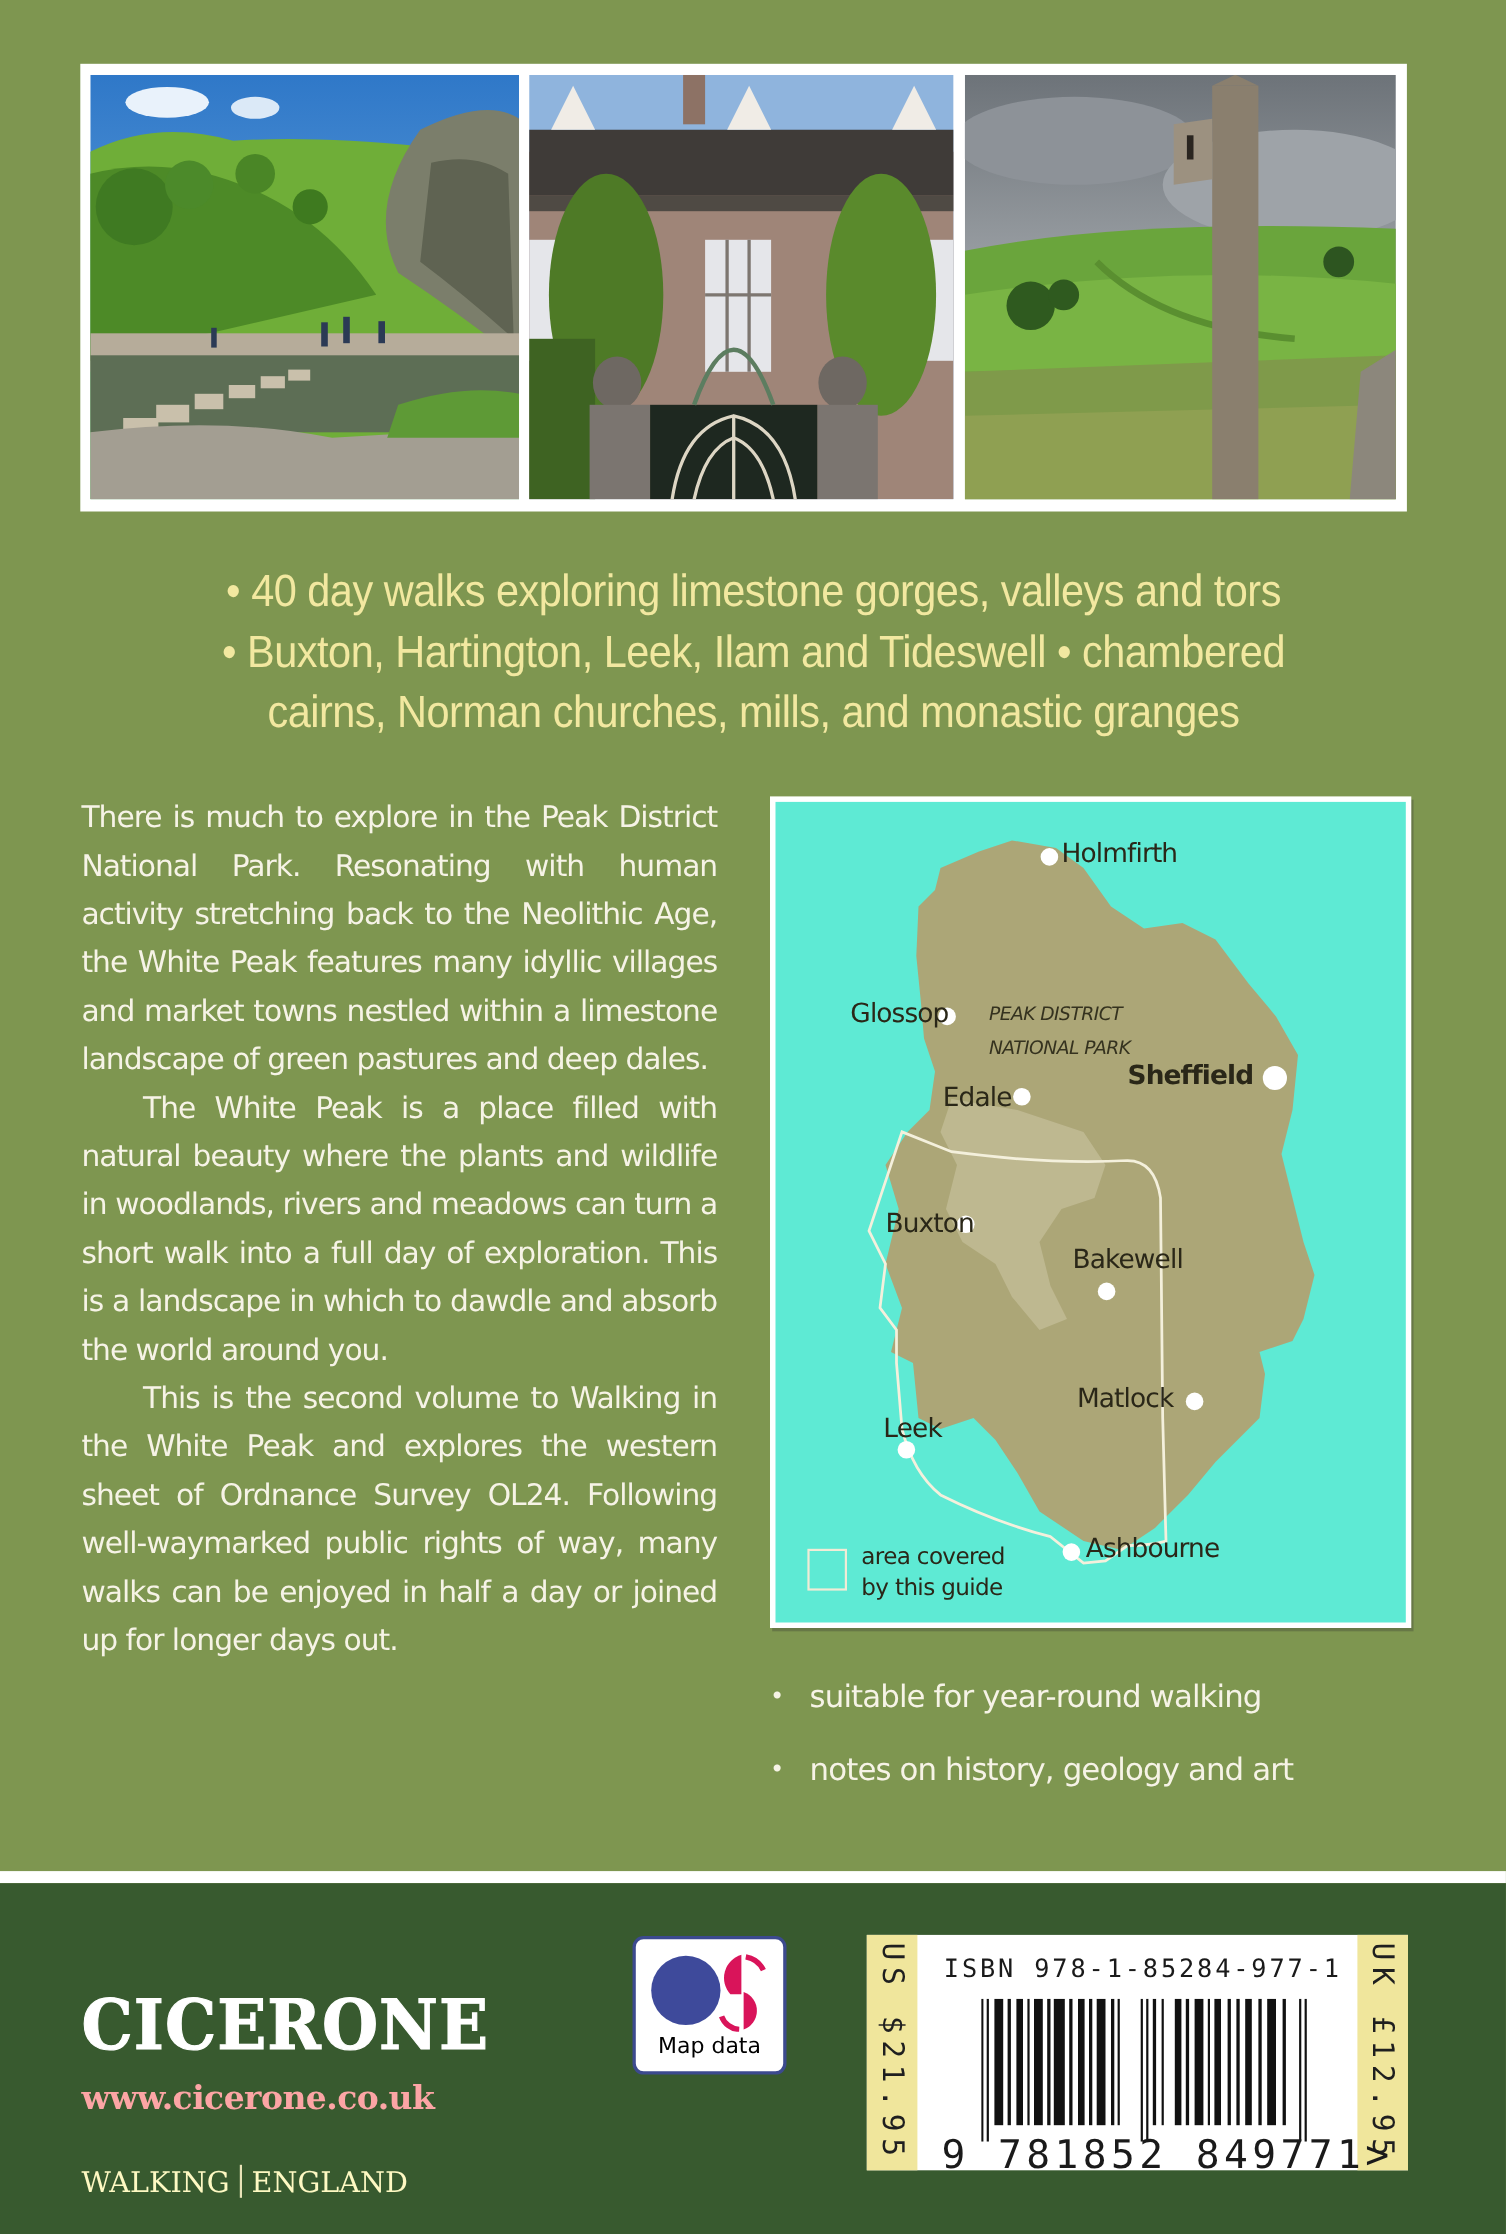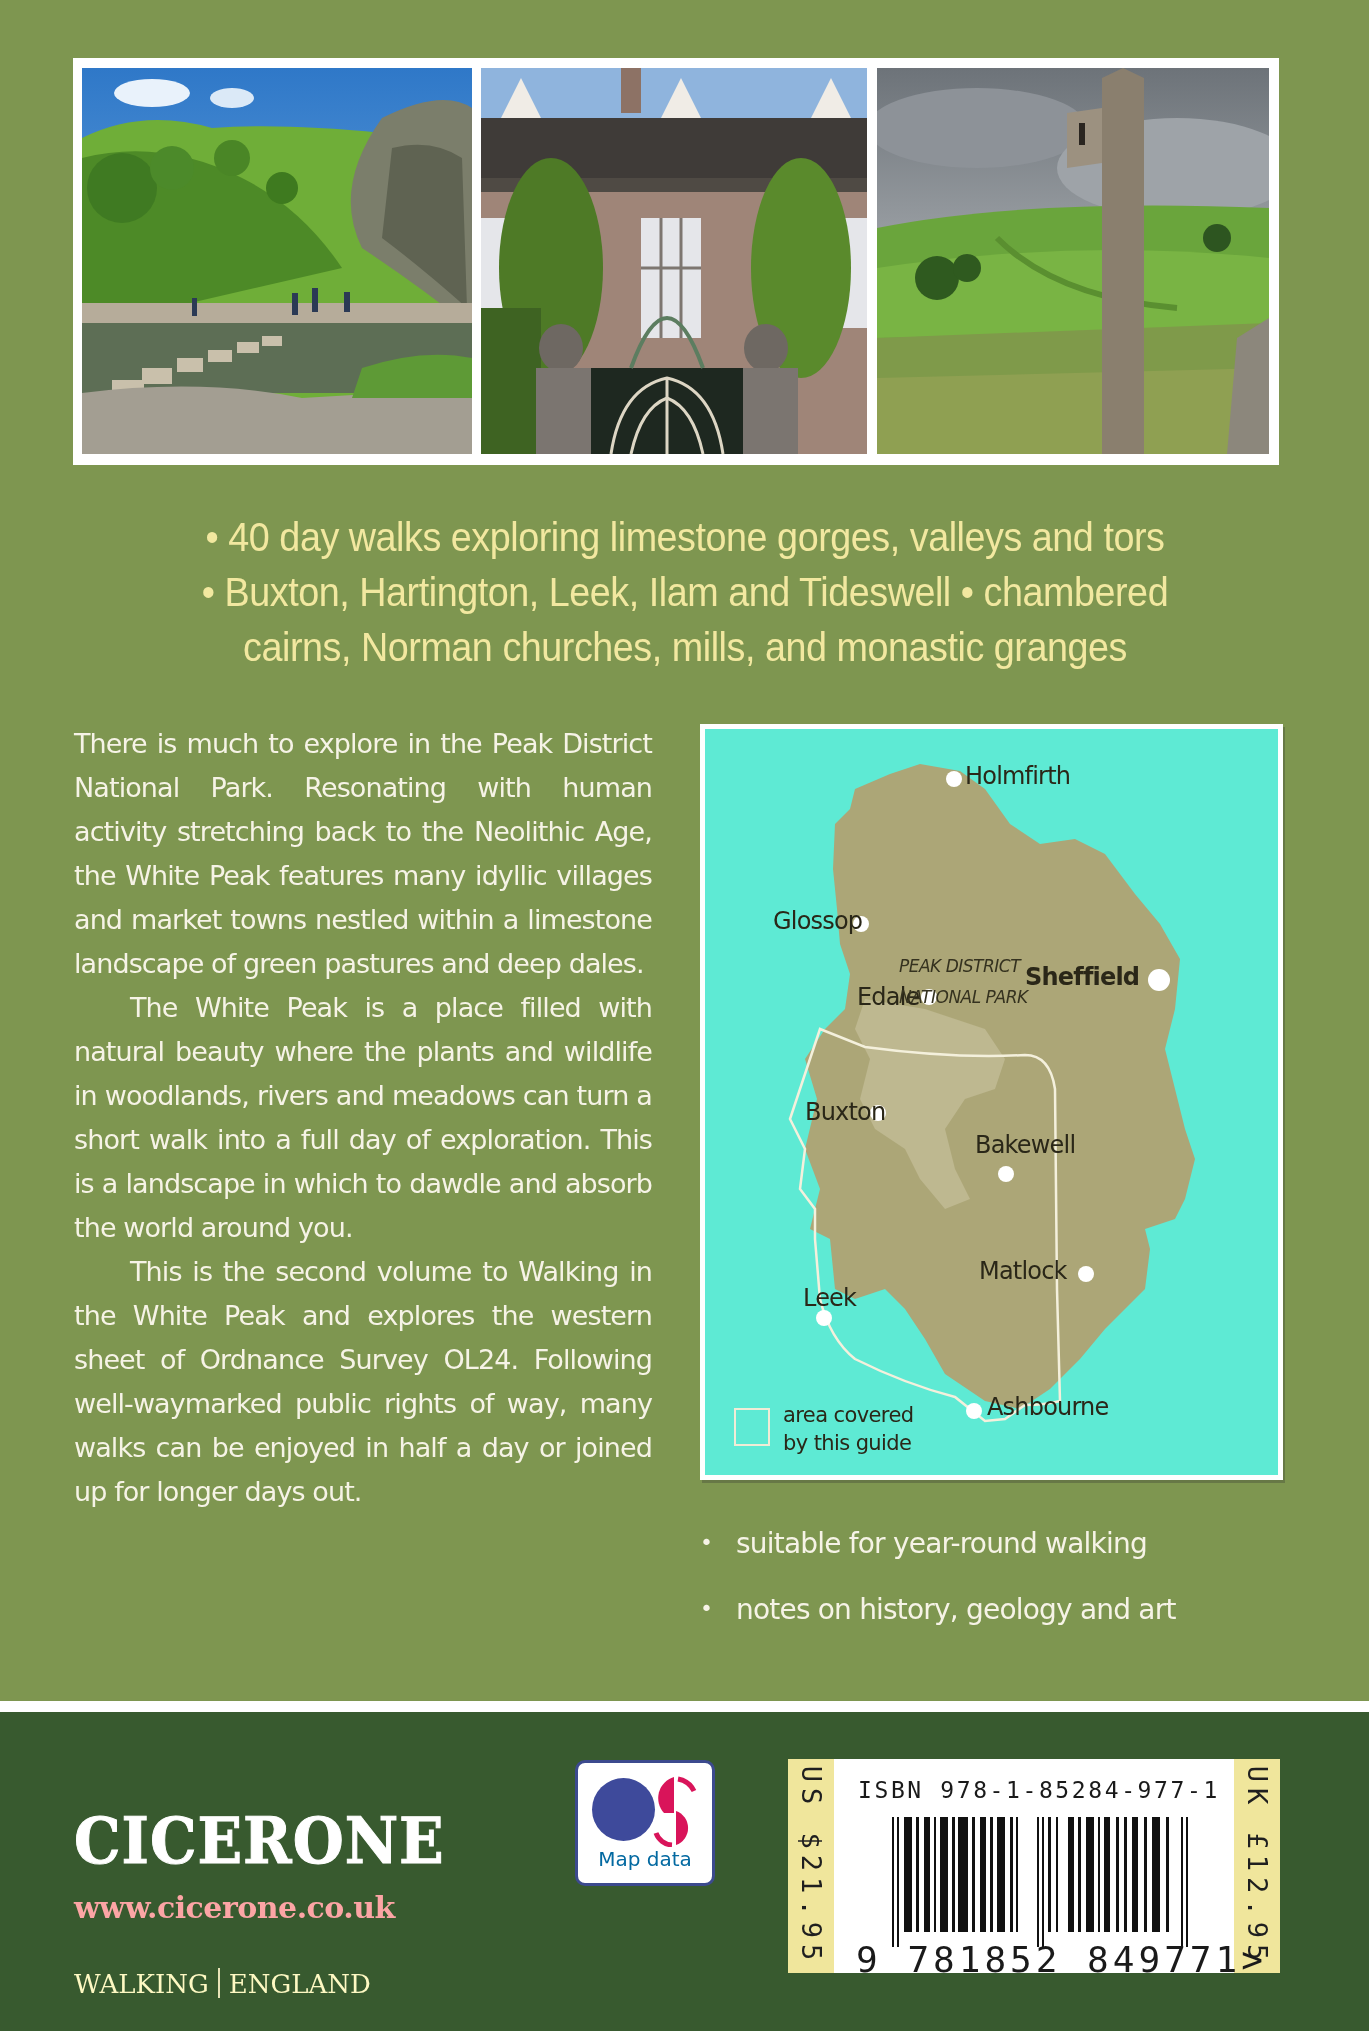--- a/index.html
+++ b/index.html
@@ -114,21 +114,21 @@
       position: absolute; left: 575px; top: 48px; width: 140px; height: 126px;
       background: #ffffff; border: 3px solid #3c4a8e; border-radius: 10px;
     }
     .os-badge .circle {
       position: absolute; left: 14px; top: 15px; width: 63px; height: 63px; border-radius: 50%;
       background: #3e4a9b;
     }
     .os-badge .s-mark { position: absolute; left: 72px; top: 12px; width: 48px; height: 72px; }
     .os-badge .map-data {
       position: absolute; left: 0; right: 0; top: 84px; text-align: center;
-      color: #0369a1; font-family: "DejaVu Sans", sans-serif; font-size: 20px;
+      color: #000000; font-family: "DejaVu Sans", sans-serif; font-size: 20px;
     }
 
     .barcode-panel {
       position: absolute; left: 788px; top: 47px; width 493px; width: 492px; height: 214px;
       background: #ffffff;
     }
     .price-strip {
       position: absolute; top: 0; width: 46px; height: 214px; background: #f0e69c;
     }
     .price-strip.us { left: 0; }
@@ -298,21 +298,21 @@
       </svg>
       <span class="map-label" style="left:260px;top:33px;">Holmfirth</span>
       <span class="map-label" style="left:68px;top:178px;">Glossop</span>
       <span class="map-label bold" style="left:320px;top:234px;">Sheffield</span>
       <span class="map-label" style="left:152px;top:254px;">Edale</span>
       <span class="map-label" style="left:100px;top:369px;">Buxton</span>
       <span class="map-label" style="left:270px;top:402px;">Bakewell</span>
       <span class="map-label" style="left:274px;top:528px;">Matlock</span>
       <span class="map-label" style="left:98px;top:555px;">Leek</span>
       <span class="map-label" style="left:282px;top:664px;">Ashbourne</span>
-      <div class="map-park" style="left:194px;top:178px;margin-top:44px;">
+      <div class="map-park" style="left:194px;top:178px;">
         <div>PEAK DISTRICT</div>
         <div>NATIONAL PARK</div>
       </div>
       <div class="map-legend-box"></div>
       <div class="map-legend-text">
         <div>area covered</div>
         <div>by this guide</div>
       </div>
     </div>
   </div>

